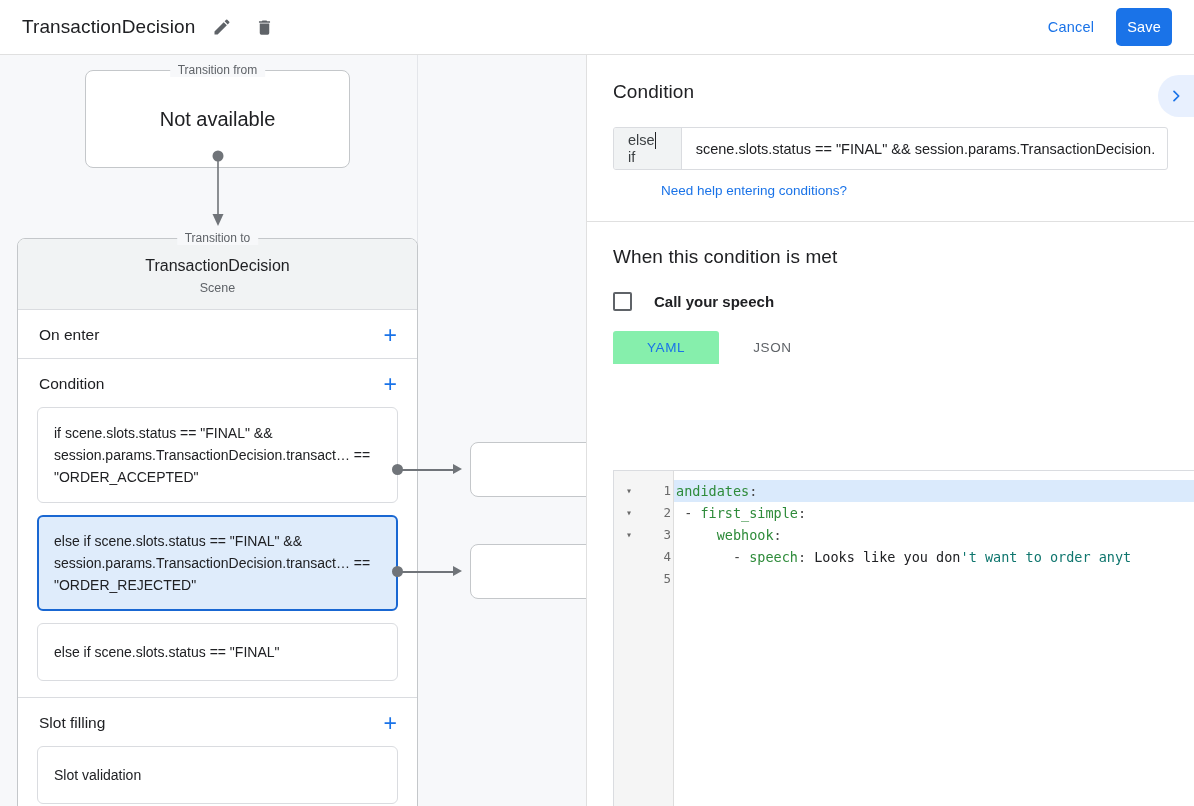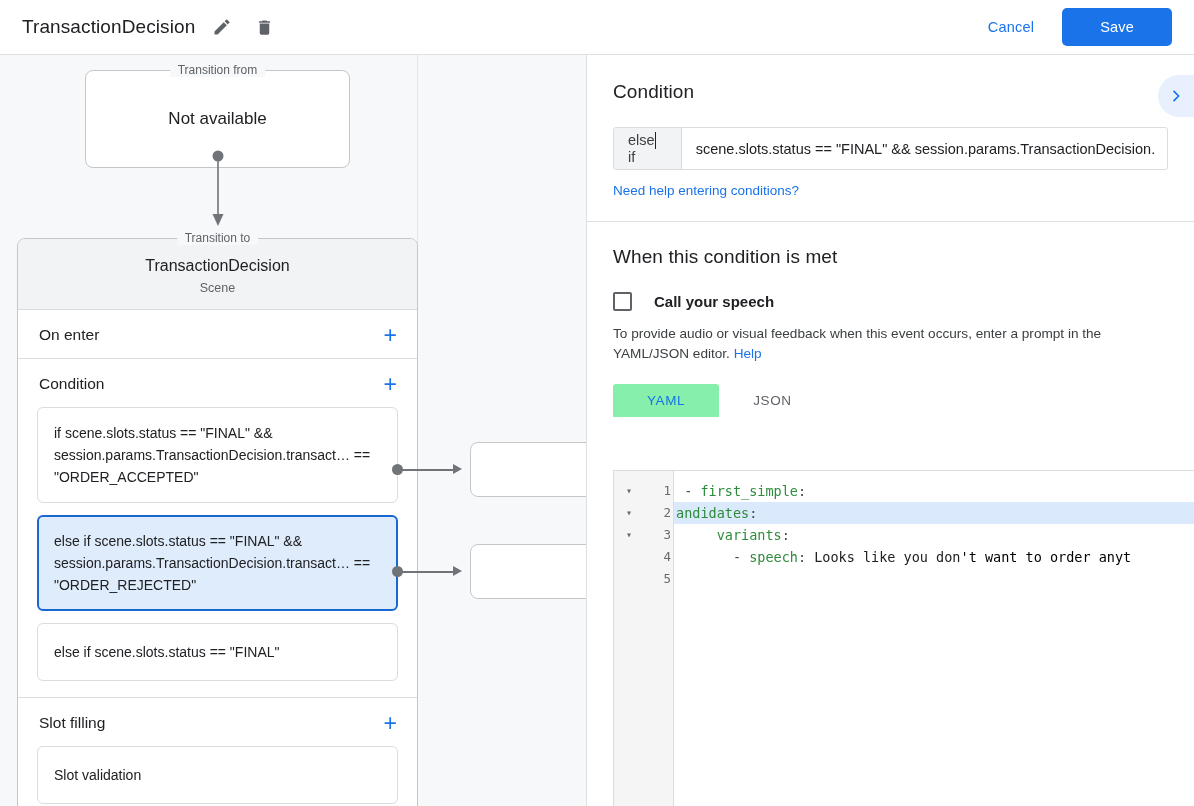--- a/index.html
+++ b/index.html
@@ -31,21 +31,21 @@
   .icon-btn svg { display: block; }
   .topbar-spacer { flex: 1 1 auto; }
   .btn-cancel {
     background: none; border: none; color: #1a73e8; font-size: 14.5px;
     font-weight: 500; letter-spacing: .2px; cursor: pointer;
     padding: 9px 14px; border-radius: 4px; font-family: inherit;
   }
   .btn-save {
     background: #1a73e8; border: none; color: #fff; font-size: 14.5px;
     font-weight: 500; letter-spacing: .2px; cursor: pointer;
-    padding: 11px 38px; border-radius: 5px; margin-right: 22px; margin-left: 14px;
+    padding: 11px 11px; border-radius: 5px; margin-right: 22px; margin-left: 8px;
     font-family: inherit;
   }
 
   
   .left-pane {
     position: absolute; left: 0; top: 55px; width: 586px; height: 751px;
     background: #f7f8fa; overflow: hidden;
   }
   
   .pane-rule {
@@ -61,21 +61,21 @@
   .fs-legend {
     position: absolute; top: -8px; left: 50%; transform: translateX(-50%);
     background: #f7f8fa; padding: 0 8px; font-size: 12px; color: #5f6368;
     white-space: nowrap;
   }
   #transition-from {
     left: 85px; top: 15px; width: 265px; height: 98px;
   }
   #transition-from .body {
     display: flex; align-items: center; justify-content: center;
-    height: 100%; font-size: 17px; color: #202124;
+    height: 100%; font-size: 20px; color: #202124;
   }
   .arrow-wrap { position: absolute; left: 206px; top: 95px; width: 24px; height: 78px; }
 
   
   #scene-card {
     position: absolute; left: 17px; top: 183px; width: 401px;
     border: 1px solid #c4c7ca; border-radius: 8px 8px 0 0;
     background: #fff; overflow: visible;
   }
   #scene-head {
@@ -154,21 +154,21 @@
   .caret {
     display: inline-block; width: 1px; height: 17px; background: #202124;
     margin: 0 0px; vertical-align: middle;
   }
   .cond-value {
     flex: 1 1 auto; display: flex; align-items: center; padding: 0 14px;
     font-size: 14.5px; color: #202124; white-space: nowrap; overflow: hidden;
   }
   .help-link {
     display: inline-block; margin-top: 13px; color: #1a73e8;
-    font-size: 13.5px; cursor: pointer;
+    font-size: 13.5px; cursor: pointer; margin-left: 48px;
   }
 
   .rp-sect-b { padding: 24px 26px 0 26px; }
   .rp-h2 { font-size: 19px; color: #202124; letter-spacing: .1px; }
 
   .check-row { display: flex; align-items: center; margin-top: 24px; }
   .cbox {
     width: 19px; height: 19px; border: 2px solid #5f6368; border-radius: 2px;
     background: #fff; cursor: pointer; flex: none;
   }
@@ -220,21 +220,21 @@
   .code {
     flex: 1 1 auto; padding-top: 9px; overflow: hidden; position: relative;
   }
   .code .ln {
     height: 22px; line-height: 22px; font-size: 13.5px; white-space: pre;
     padding-left: 2px;
   }
   .code .ln.hl { background: #daeafc; }
   .k { color: #2e8b3a; }
   .p { color: #4a4a4a; }
-  .s { color: #000000; }
+  .s { color: #0f766e; }
   .t { color: #202124; }
 </style>
 </head>
 <body>
 
 <div id="app">
 
   <div class="topbar">
     <div class="topbar-title">TransactionDecision</div>
 
@@ -345,23 +345,20 @@
 
     <div class="rp-sect-b">
       <div class="rp-h2">When this condition is met</div>
 
       <div class="check-row">
         <div class="cbox"></div>
         <span class="check-label">Call your speech</span>
       </div>
 
 
-      <div class="desc">
-        <span>To provide audio or visual feedback when this event occurs, enter a prompt in the YAML/JSON editor. </span><a>Help</a>
-      </div>
 
       <div class="tabs">
         <div class="tab active">YAML</div>
         <div class="tab">JSON</div>
       </div>
     </div>
 
     <div class="editor" style="left:26px; top:415px; width:582px; height:336px;">
       <div class="fold-col">
         <div>▾</div>
@@ -371,23 +368,23 @@
         <div></div>
       </div>
       <div class="gutter">
         <div>1</div>
         <div>2</div>
         <div>3</div>
         <div>4</div>
         <div>5</div>
       </div>
       <div class="code" id="code-area">
+          <div class="ln hl"><span class="k">andidates</span><span class="p">:</span></div>
           <div class="ln"><span class="p"> - </span><span class="k">first_simple</span><span class="p">:</span></div>
-          <div class="ln hl"><span class="k">andidates</span><span class="p">:</span></div>
-          <div class="ln"><span class="p">     </span><span class="k">variants</span><span class="p">:</span></div>
+          <div class="ln"><span class="p">     </span><span class="k">webhook</span><span class="p">:</span></div>
           <div class="ln"><span class="p">       - </span><span class="k">speech</span><span class="p">: </span><span class="t">Looks like you don</span><span class="s">'t want to order anyt</span></div>
           <div class="ln">&nbsp;</div>
         </div>
 
     </div>
 
   </div>
 </div>
 
 </body></html>

